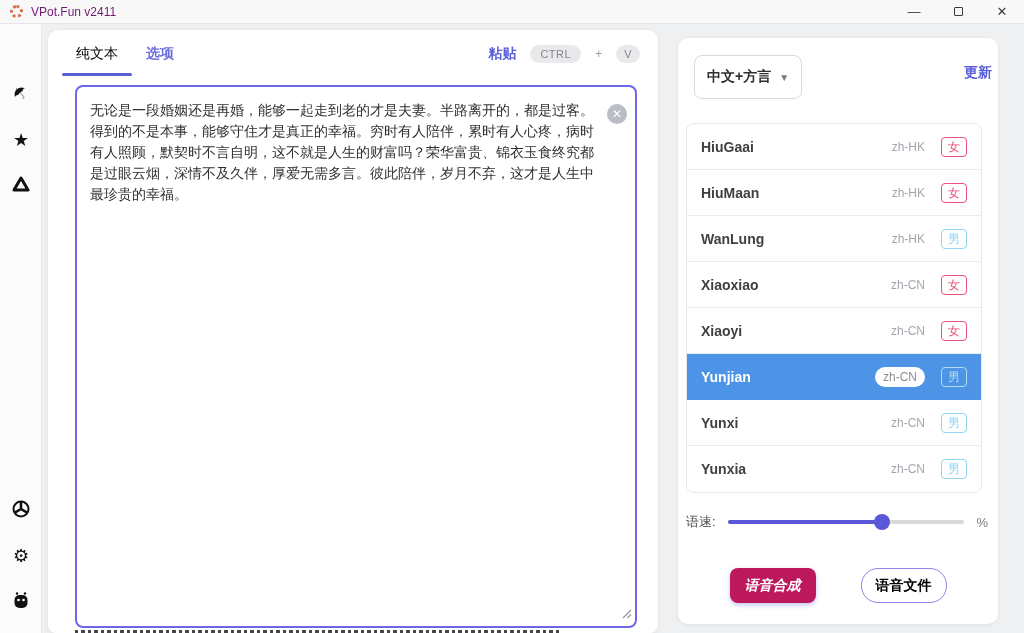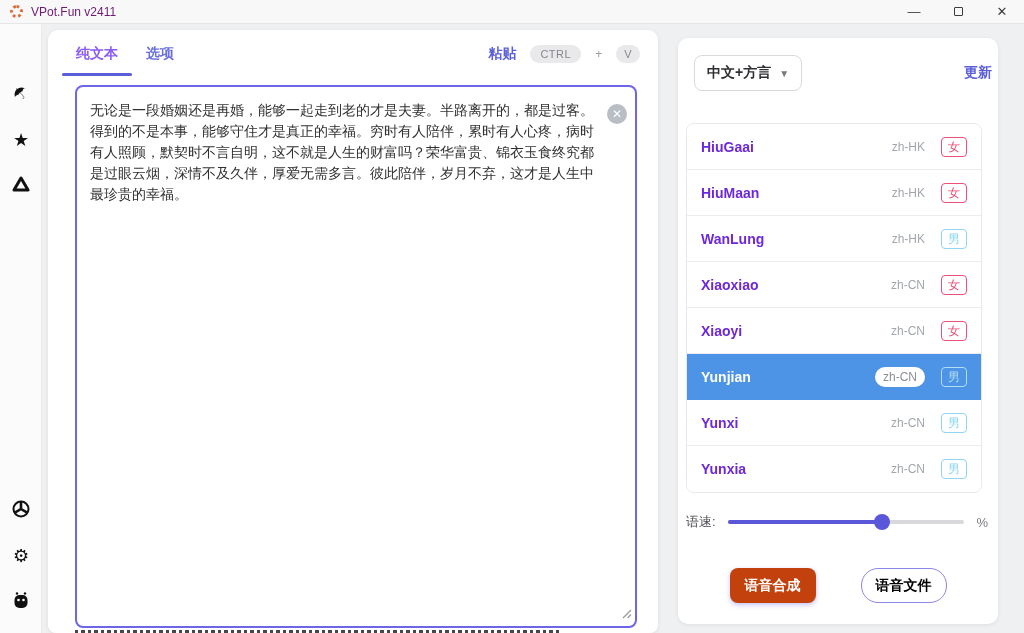--- a/index.html
+++ b/index.html
@@ -39,21 +39,21 @@
   .editor-card {
     position:absolute; left:48px; top:6px; width:610px; height:603px;
     background:#fff; border-radius:10px 10px 8px 8px;
     box-shadow:0 1px 4px rgba(0,0,0,.07);
   }
   .editor-head {
     display:flex; align-items:center; height:48px; padding:0 18px 0 14px;
   }
   .tab {
     position:relative; padding:0 14px; height:48px; display:flex; align-items:center;
-    font-size:14px; color:#8b5cf6; font-weight:bold; cursor:pointer;
+    font-size:14px; color:#000000; font-weight:normal; cursor:pointer;
   }
   .tab.inactive { font-weight:bold; color:#6a6fdd; }
   .tab.active::after {
     content:""; position:absolute; left:0; right:0; bottom:2px; height:3px;
     background:#5a5fd8; border-radius:3px;
   }
   .paste-group { margin-left:auto; display:flex; align-items:center; gap:14px; }
   .paste-label { font-size:14px; font-weight:bold; color:#5a5fd8; }
   .key-pill {
     background:#e9e9ec; color:#85858c; border-radius:11px;
@@ -81,40 +81,40 @@
     position:absolute; left:75px; bottom:0; width:485px; height:3px; z-index:5;
     background:repeating-linear-gradient(90deg,#26262a 0 3px,transparent 3px 6px,#26262a 6px 10px,transparent 10px 13px);
     opacity:.85;
   }
   
   .voice-card {
     position:absolute; left:678px; top:14px; width:320px; height:586px;
     background:#fff; border-radius:10px; box-shadow:0 1px 4px rgba(0,0,0,.07);
   }
   .lang-select {
-    position:absolute; left:16px; top:17px; height:36px; min-width:106px;
+    position:absolute; left:16px; top:17px; height:44px; min-width:106px;
     border:1px solid #d8dade; border-radius:8px; background:#fff;
     display:flex; align-items:center; padding:0 12px; gap:8px; cursor:pointer;
   }
   .lang-select-value { font-size:14px; color:#2f2f33; font-weight:bold; }
   .caret { font-size:10px; color:#7a7a80; }
   .update-link {
     position:absolute; right:6px; top:26px; font-size:14px; font-weight:bold;
     color:#5a5fd8; cursor:pointer;
   }
   .voice-list {
     position:absolute; left:8px; top:85px; width:296px;
     border:1px solid #e7e8ec; border-radius:8px; overflow:hidden; background:#fff;
   }
   .voice-row {
     display:flex; align-items:center; height:46px; padding:0 14px;
     border-bottom:1px solid #ececef; background:#fff; cursor:pointer;
   }
   .voice-row:last-child { border-bottom:none; }
-  .voice-name { flex:1; font-size:14px; color:#6d28d9; font-weight:bold; }
+  .voice-name { flex:1; font-size:14px; color:#404040; font-weight:bold; }
   .voice-lang { font-size:12px; color:#a2a7ad; margin-right:16px; }
   .gender-badge {
     font-size:12px; border-radius:4px; padding:1px 6px; line-height:16px;
   }
   .voice-row.female .gender-badge { color:#ec4f77; border:1px solid #ec4f77; }
   .voice-row.male .gender-badge { color:#8fd6f3; border:1px solid #8fd6f3; }
   .voice-row.selected { background:#4d93e6; border-bottom:1px solid #4d93e6; }
   .voice-row.selected .voice-name { color:#fff; }
   .voice-row.selected .voice-lang {
     background:#fff; color:#8a8f96; border-radius:10px; padding:3px 8px;
@@ -141,22 +141,23 @@
   }
   .speed-unit { font-size:13px; color:#7c7c82; }
   
   .action-row {
     position:absolute; left:0; right:0; top:530px;
     display:flex; justify-content:center; gap:45px;
   }
   .btn { height:35px; width:86px; font-size:14px; font-weight:bold; cursor:pointer;
     font-family:"Liberation Sans","DejaVu Sans",sans-serif; }
   .btn-primary {
-    background:#c2410c; color:#fff; border:none; border-radius:8px;
+    background:#be185d; color:#fff; border:none; border-radius:8px;
     box-shadow:0 2px 5px rgba(91,87,217,.35);
+    font-style:italic;
   }
   .btn-outline {
     background:#fff; color:#000000; border:1px solid #8c86e6; border-radius:17px;
   }
 </style>
 </head>
 <body>
 
 <div class="app">
 

